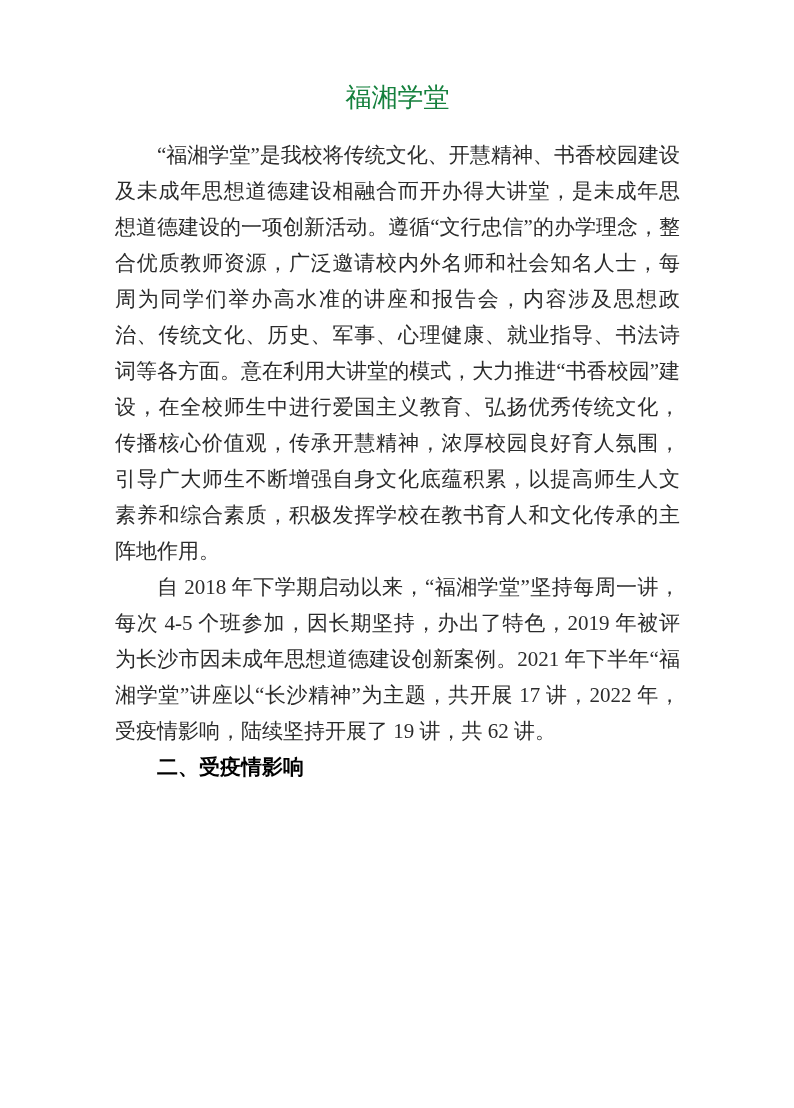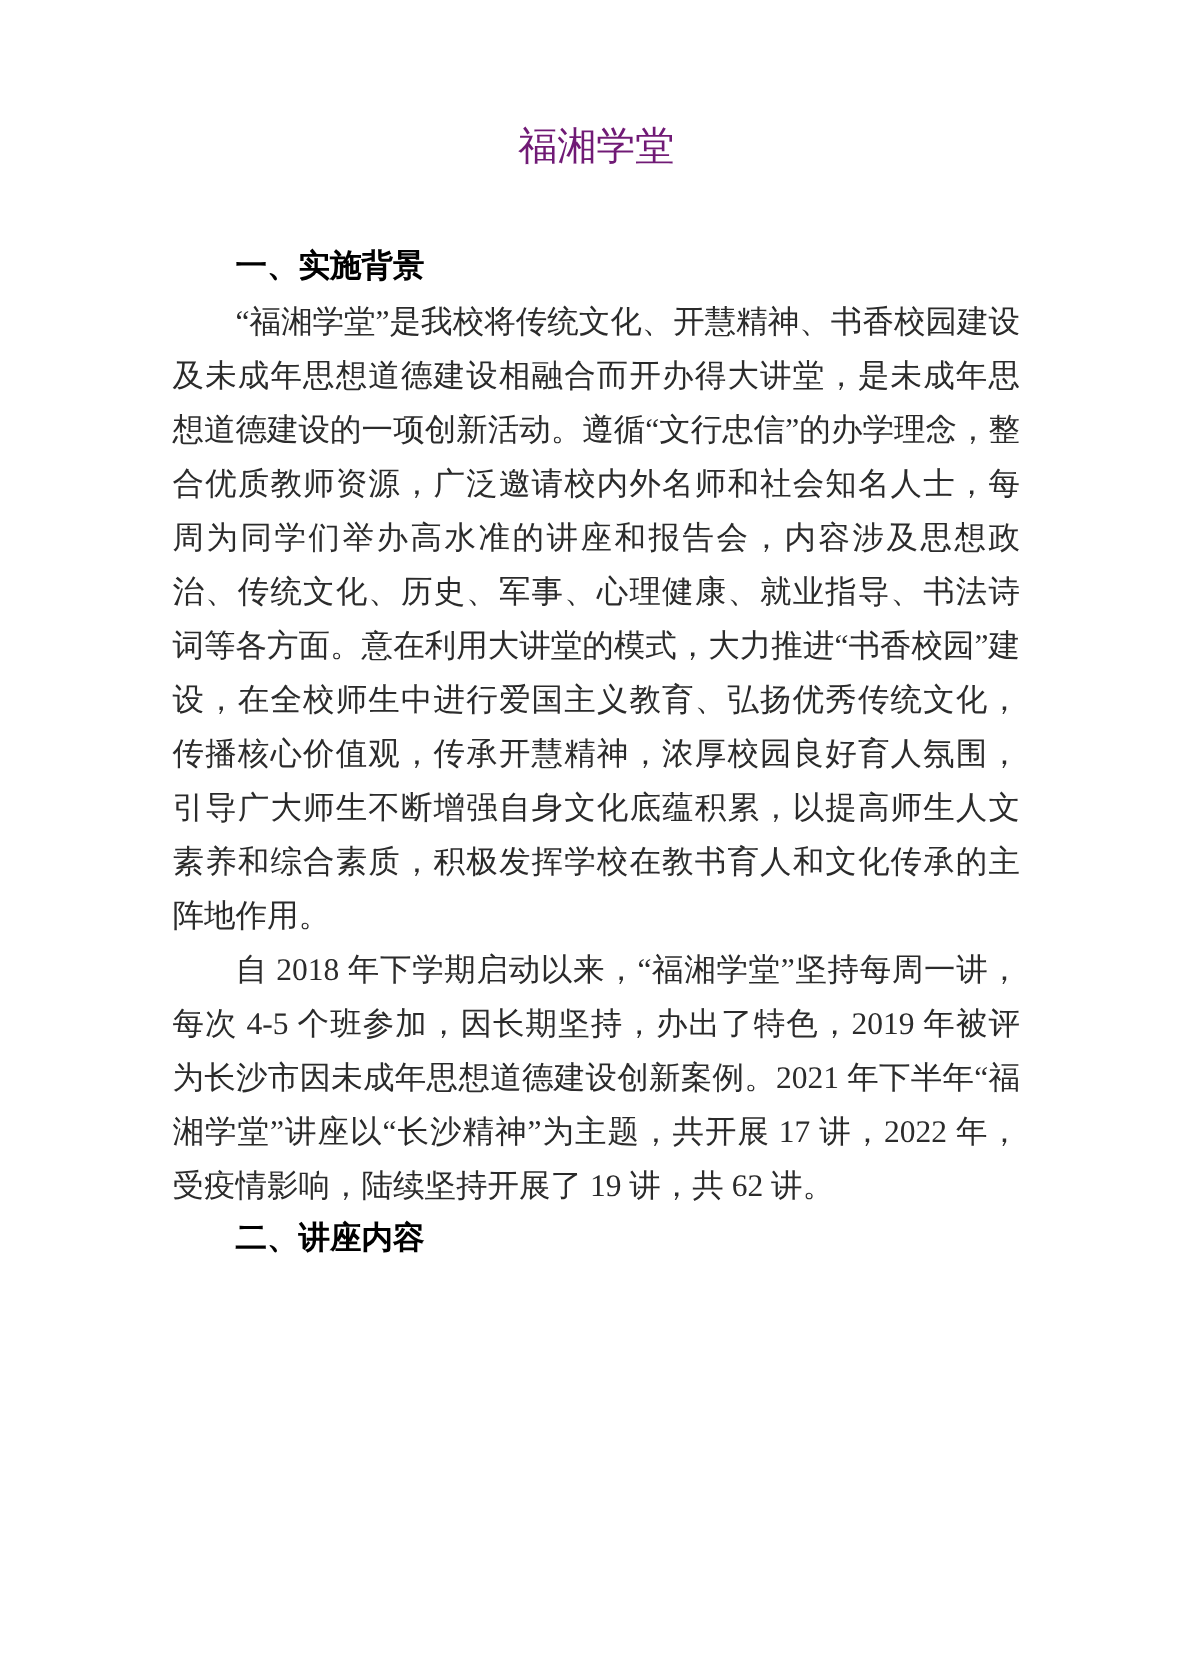--- a/index.html
+++ b/index.html
@@ -16,22 +16,22 @@
     padding: 78px 114px 0 115px;
     overflow: hidden;
     font-family: "Liberation Serif", "DejaVu Serif", serif;
     color: #2b2b2b;
   }
   .doc-title {
     font-size: 26px;
     line-height: 40px;
     text-align: center;
     font-weight: normal;
-    color: #701a75;
-    margin: 0 0 42px 0;
+    color: #15803d;
+    margin: 0 0 19px 0;
   }
   .blk {
     margin: 0;
     font-size: 21px;
     line-height: 36px;
     text-indent: 2em;
   }
   .heading {
     font-family: "Liberation Sans", "DejaVu Sans", sans-serif;
     font-weight: bold;
@@ -41,22 +41,21 @@
     text-align: justify;
     text-justify: inter-ideograph;
   }
 </style>
 </head>
 <body>
 
 <div class="page">
   <h1 class="doc-title">福湘学堂</h1>
 
-  <p class="blk heading">一、实施背景</p>
 
   <p class="blk para">“福湘学堂”是我校将传统文化、开慧精神、书香校园建设及未成年思想道德建设相融合而开办得大讲堂，是未成年思想道德建设的一项创新活动。遵循“文行忠信”的办学理念，整合优质教师资源，广泛邀请校内外名师和社会知名人士，每周为同学们举办高水准的讲座和报告会，内容涉及思想政治、传统文化、历史、军事、心理健康、就业指导、书法诗词等各方面。意在利用大讲堂的模式，大力推进“书香校园”建设，在全校师生中进行爱国主义教育、弘扬优秀传统文化，传播核心价值观，传承开慧精神，浓厚校园良好育人氛围，引导广大师生不断增强自身文化底蕴积累，以提高师生人文素养和综合素质，积极发挥学校在教书育人和文化传承的主阵地作用。</p>
 
   <p class="blk para">自 2018 年下学期启动以来，“福湘学堂”坚持每周一讲，每次 4-5 个班参加，因长期坚持，办出了特色，2019 年被评为长沙市因未成年思想道德建设创新案例。2021 年下半年“福湘学堂”讲座以“长沙精神”为主题，共开展 17 讲，2022 年，受疫情影响，陆续坚持开展了 19 讲，共 62 讲。</p>
 
-  <p class="blk heading">二、讲座内容</p>
+  <p class="blk heading">二、受疫情影响</p>
 
 
 </div>
 
 </body></html>

